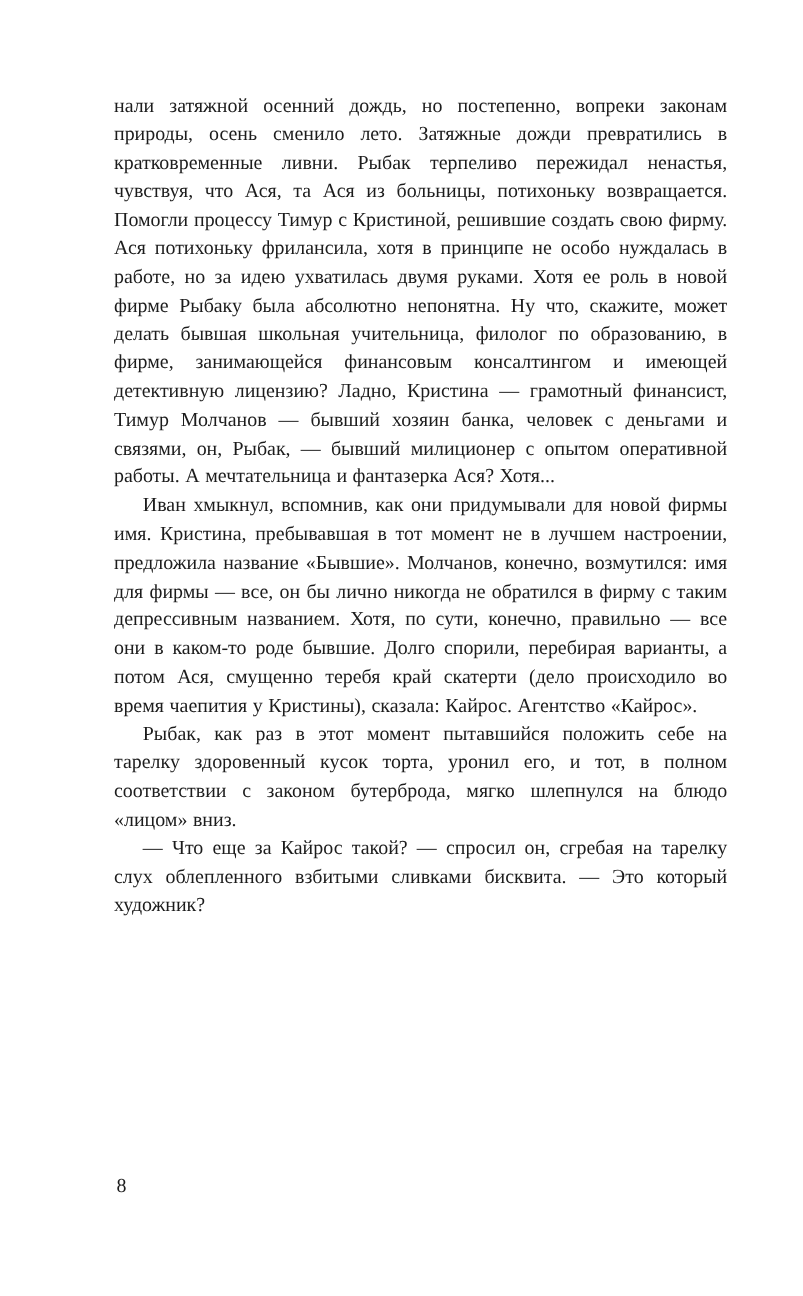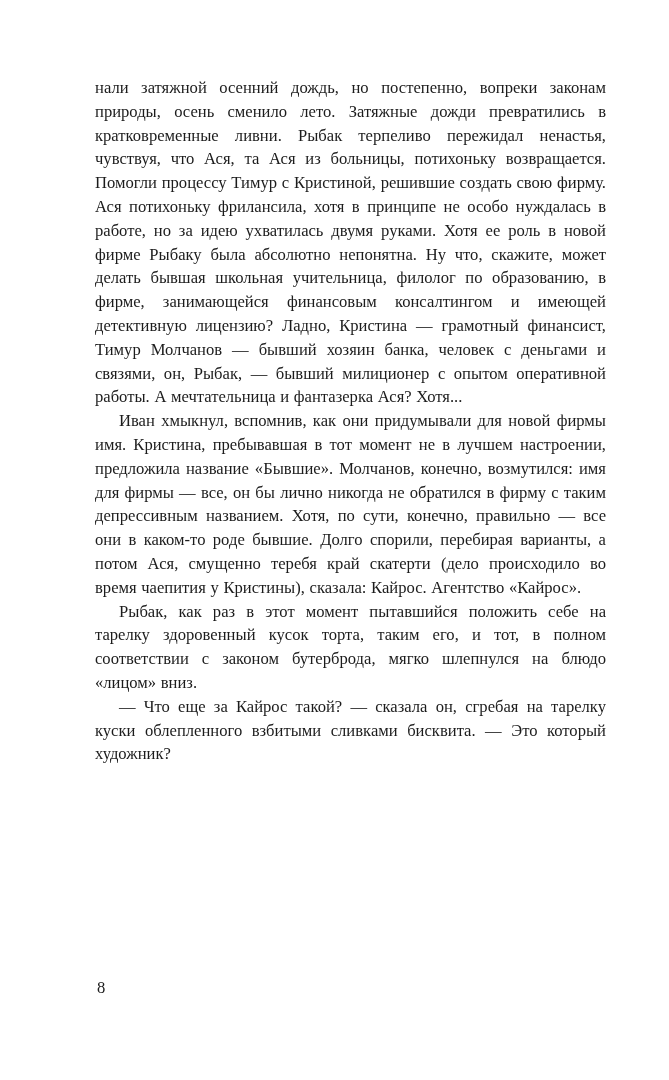--- a/index.html
+++ b/index.html
@@ -45,17 +45,17 @@
     color: #1c1c1c;
   }
 </style>
 </head>
 <body>
 
 <div class="screen">
   <div class="text-block">
     <p class="no-indent">нали затяжной осенний дождь, но постепенно, вопреки законам природы, осень сменило лето. Затяжные дожди превратились в кратковременные ливни. Рыбак терпеливо пережидал ненастья, чувствуя, что Ася, та Ася из больницы, потихоньку возвращается. Помогли процессу Тимур с Кристиной, решившие создать свою фирму. Ася потихоньку фрилансила, хотя в принципе не особо нуждалась в работе, но за идею ухватилась двумя руками. Хотя ее роль в новой фирме Рыбаку была абсолютно непонятна. Ну что, скажите, может делать бывшая школьная учительница, филолог по образованию, в фирме, занимающейся финансовым консалтингом и имеющей детективную лицензию? Ладно, Кристина — грамотный финансист, Тимур Молчанов — бывший хозяин банка, человек с деньгами и связями, он, Рыбак, — бывший милиционер с опытом оперативной работы. А мечтательница и фантазерка Ася? Хотя...</p>
     <p>Иван хмыкнул, вспомнив, как они придумывали для новой фирмы имя. Кристина, пребывавшая в тот момент не в лучшем настроении, предложила название «Бывшие». Молчанов, конечно, возмутился: имя для фирмы — все, он бы лично никогда не обратился в фирму с таким депрессивным названием. Хотя, по сути, конечно, правильно — все они в каком-то роде бывшие. Долго спорили, перебирая варианты, а потом Ася, смущенно теребя край скатерти (дело происходило во время чаепития у Кристины), сказала: Кайрос. Агентство «Кайрос».</p>
-    <p>Рыбак, как раз в этот момент пытавшийся положить себе на тарелку здоровенный кусок торта, таким его, и тот, в полном соответствии с законом бутерброда, мягко шлепнулся на блюдо «лицом» вниз.</p>
-    <p>— Что еще за Кайрос такой? — сказала он, сгребая на тарелку куски облепленного взбитыми сливками бисквита. — Это который художник?</p>
+    <p>Рыбак, как раз в этот момент пытавшийся положить себе на тарелку здоровенный кусок торта, уронил его, и тот, в полном соответствии с законом бутерброда, мягко шлепнулся на блюдо «лицом» вниз.</p>
+    <p>— Что еще за Кайрос такой? — спросил он, сгребая на тарелку слух облепленного взбитыми сливками бисквита. — Это который художник?</p>
   </div>
   <div class="page-number">8</div>
 </div>
 
 </body></html>

